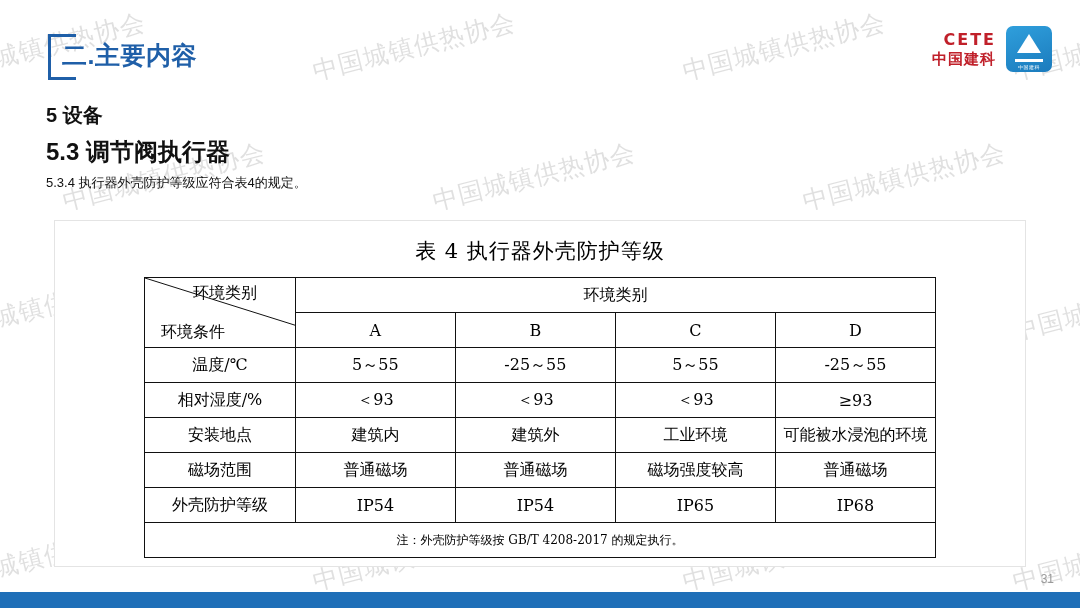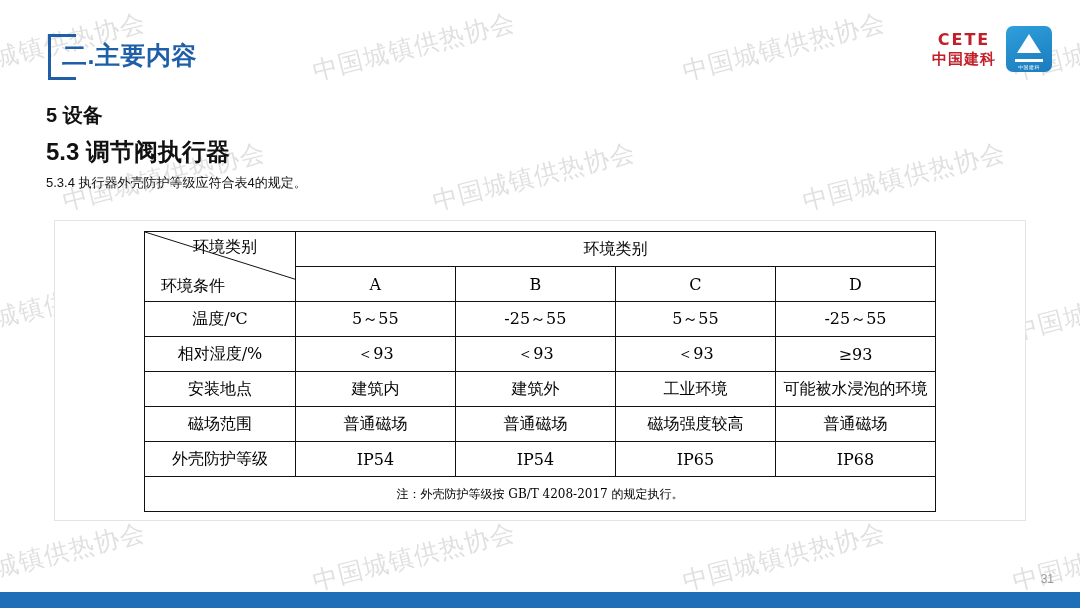--- a/index.html
+++ b/index.html
@@ -81,21 +81,21 @@
   
   #logo-group {
     position: absolute;
     right: 28px;
     top: 26px;
     display: flex;
     align-items: center;
     gap: 10px;
   }
   #logo-cete {
-    text-align: center;
+    text-align: right;
     line-height: 1;
   }
   #logo-cete-mark {
     font-size: 16px;
     font-weight: bold;
     color: #c0202a;
     letter-spacing: 2px;
     font-family: "DejaVu Sans", sans-serif;
   }
   #logo-cete-cn {
@@ -280,20 +280,21 @@
     </div>
   </div>
 </div>
 
 <div id="content">
   <div class="heading-l1">5 设备</div>
   <div class="heading-l2">5.3 调节阀执行器</div>
   <div class="clause">5.3.4  执行器外壳防护等级应符合表4的规定。</div>
 
   <div id="table-block">
+    <div id="table-caption">表 4    执行器外壳防护等级</div>
     <table class="spec">
       <tbody>
         <tr>
           <td class="col-label corner" rowspan="2">
             <div class="diag">
               <svg width="178" height="56" viewBox="0 0 178 56">
                 <line x1="0" y1="0" x2="178" y2="56" stroke="#111111" stroke-width="1"></line>
               </svg>
             </div>
             <div class="cond-top">环境类别</div>

